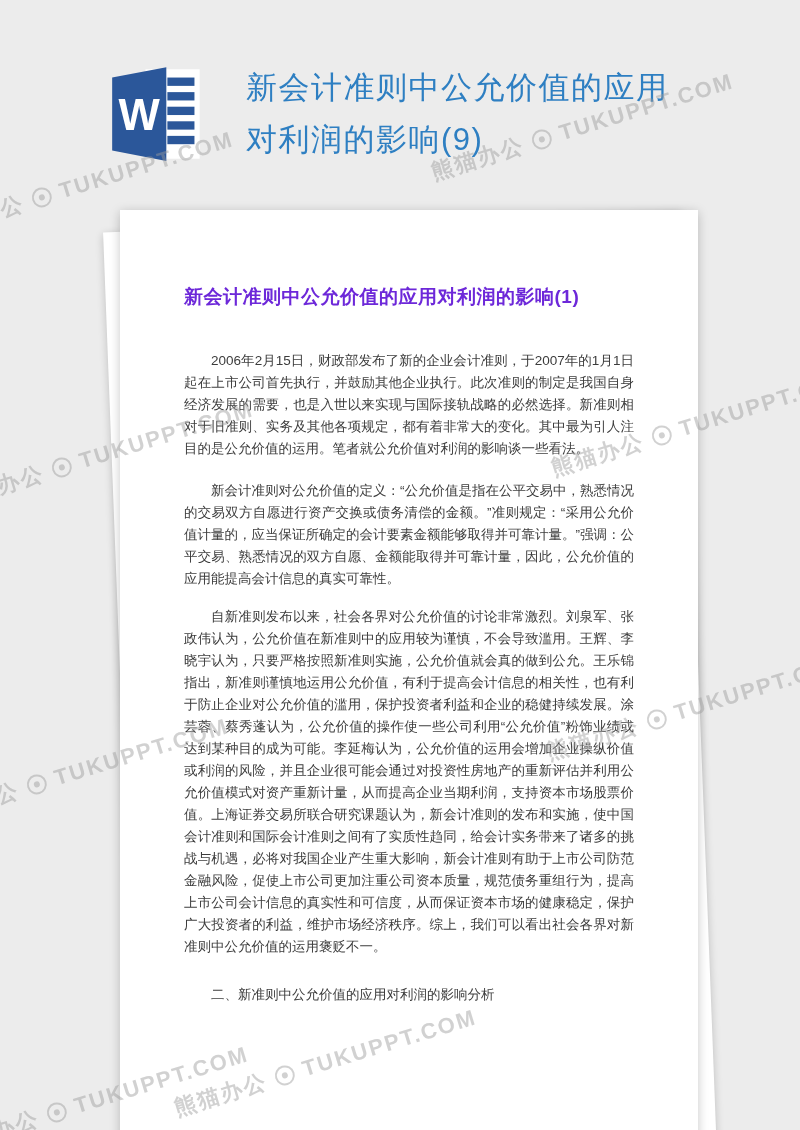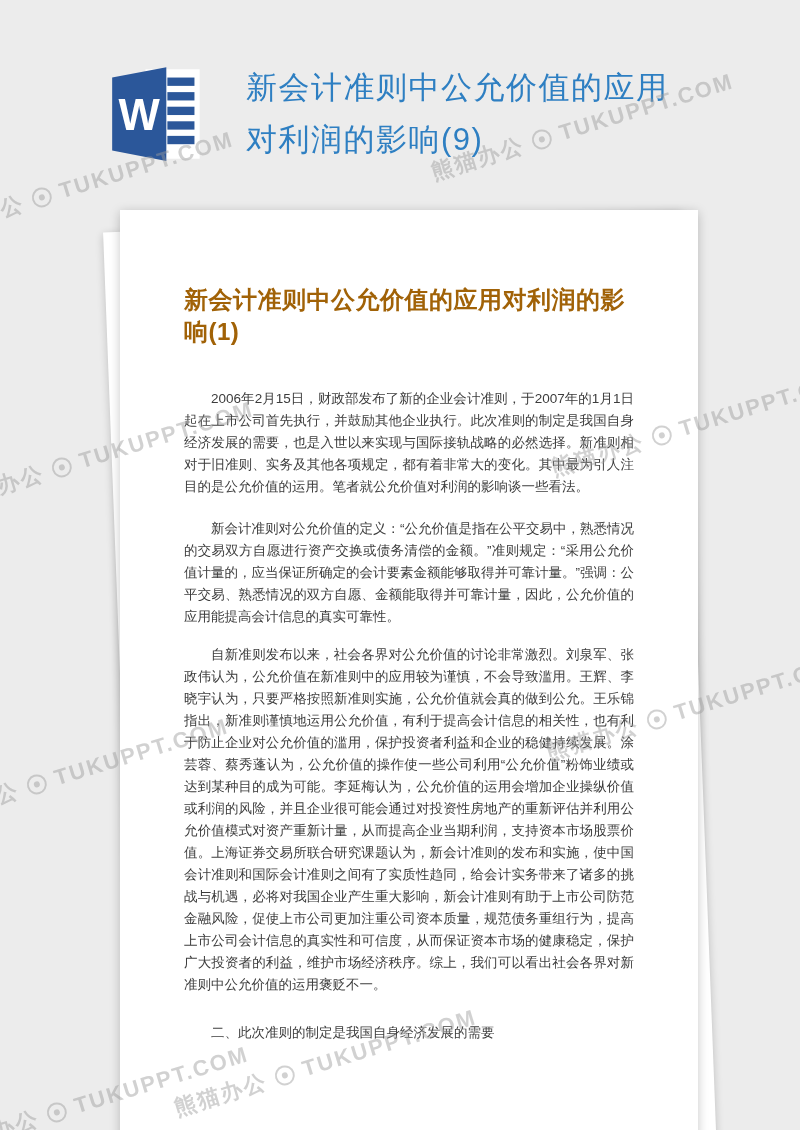--- a/index.html
+++ b/index.html
@@ -37,22 +37,22 @@
     box-shadow: 0 2px 8px rgba(0,0,0,0.20);
   }
   .page-main {
     left: 120px; top: 210px;
     box-shadow: 0 2px 10px rgba(0,0,0,0.22);
   }
 
   
   .doc-title {
     margin: 74px 64px 40px 64px;
-    font-size: 24px; font-weight: 700;
-    color: #a16207; letter-spacing: 0.5px;
+    font-size: 19px; font-weight: 700;
+    color: #6d28d9; letter-spacing: 0.5px;
   }
   .doc-body { margin: 0 64px; }
   .para {
     font-size: 13.5px; line-height: 22px;
     color: var(--body_text, #3c3c3c);
     text-align: justify; text-indent: 2em;
   }
   .doc-body p:nth-child(1) { margin-bottom: 20px; }
   .doc-body p:nth-child(2) { margin-bottom: 16px; }
   .doc-body p:nth-child(3) { margin-bottom: 26px; }
@@ -108,21 +108,21 @@
   </h1>
 
   <div class="page page-under"></div>
 
   <div class="page page-main">
     <h2 class="doc-title">新会计准则中公允价值的应用对利润的影响(1)</h2>
     <div class="doc-body">
         <p class="para">2006年2月15日，财政部发布了新的企业会计准则，于2007年的1月1日起在上市公司首先执行，并鼓励其他企业执行。此次准则的制定是我国自身经济发展的需要，也是入世以来实现与国际接轨战略的必然选择。新准则相对于旧准则、实务及其他各项规定，都有着非常大的变化。其中最为引人注目的是公允价值的运用。笔者就公允价值对利润的影响谈一些看法。</p>
         <p class="para">新会计准则对公允价值的定义：“公允价值是指在公平交易中，熟悉情况的交易双方自愿进行资产交换或债务清偿的金额。”准则规定：“采用公允价值计量的，应当保证所确定的会计要素金额能够取得并可靠计量。”强调：公平交易、熟悉情况的双方自愿、金额能取得并可靠计量，因此，公允价值的应用能提高会计信息的真实可靠性。</p>
         <p class="para">自新准则发布以来，社会各界对公允价值的讨论非常激烈。刘泉军、张政伟认为，公允价值在新准则中的应用较为谨慎，不会导致滥用。王辉、李晓宇认为，只要严格按照新准则实施，公允价值就会真的做到公允。王乐锦指出，新准则谨慎地运用公允价值，有利于提高会计信息的相关性，也有利于防止企业对公允价值的滥用，保护投资者利益和企业的稳健持续发展。涂芸蓉、蔡秀蓬认为，公允价值的操作使一些公司利用“公允价值”粉饰业绩或达到某种目的成为可能。李延梅认为，公允价值的运用会增加企业操纵价值或利润的风险，并且企业很可能会通过对投资性房地产的重新评估并利用公允价值模式对资产重新计量，从而提高企业当期利润，支持资本市场股票价值。上海证券交易所联合研究课题认为，新会计准则的发布和实施，使中国会计准则和国际会计准则之间有了实质性趋同，给会计实务带来了诸多的挑战与机遇，必将对我国企业产生重大影响，新会计准则有助于上市公司防范金融风险，促使上市公司更加注重公司资本质量，规范债务重组行为，提高上市公司会计信息的真实性和可信度，从而保证资本市场的健康稳定，保护广大投资者的利益，维护市场经济秩序。综上，我们可以看出社会各界对新准则中公允价值的运用褒贬不一。</p>
-        <p class="para">二、此次准则的制定是我国自身经济发展的需要</p>
+        <p class="para">二、新准则中公允价值的应用对利润的影响分析</p>
       </div>
   </div>
 
   <div class="wm" style="left:425px; top:112px;">
     <span>熊猫办公</span>
     <span class="wm-logo"></span>
     <span>TUKUPPT.COM</span>
   </div>
   <div class="wm" style="left:-75px; top:170px;">
     <span>熊猫办公</span>

